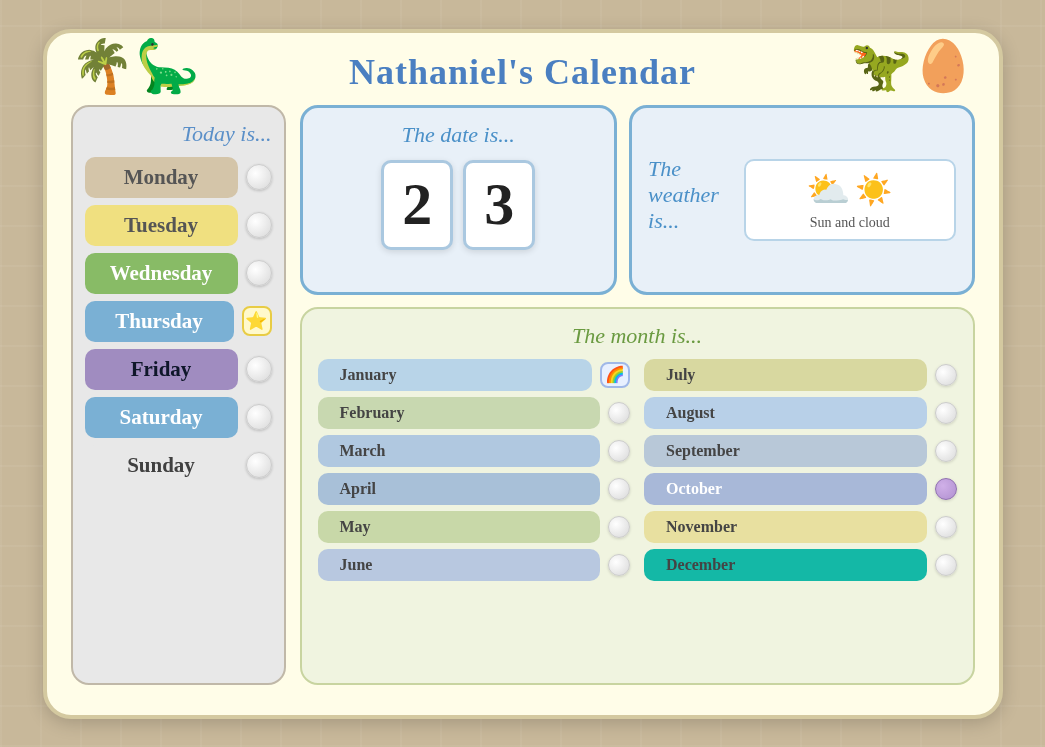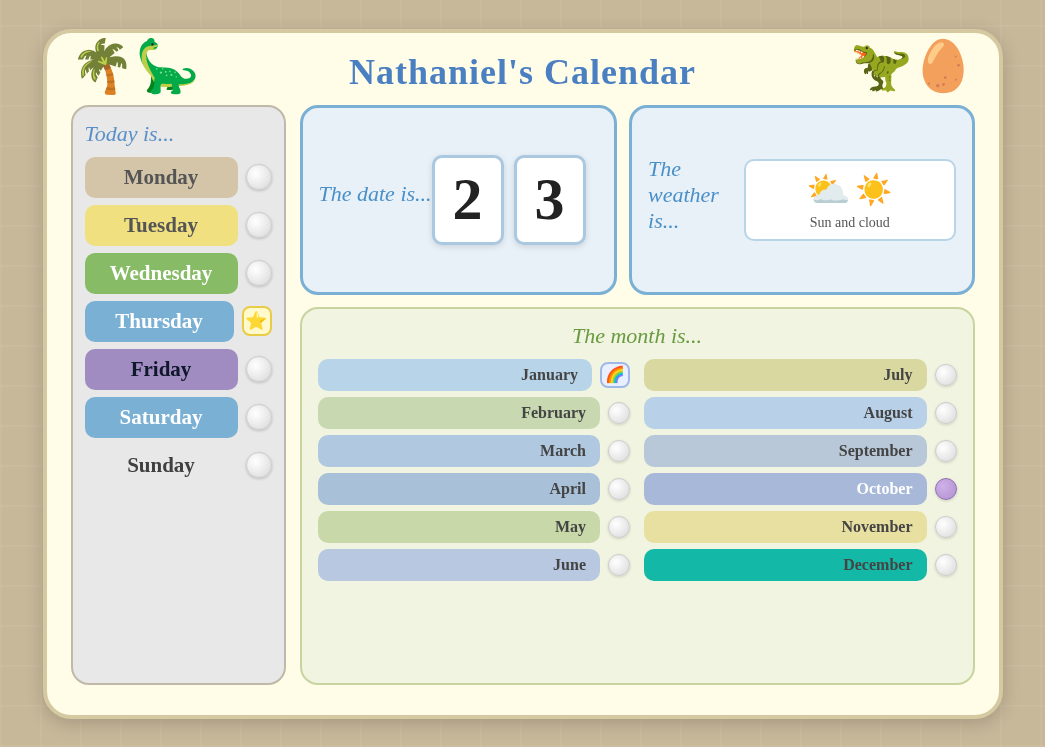--- a/index.html
+++ b/index.html
@@ -78,21 +78,21 @@
       border-radius: 18px;
       border: 2px solid #c0b8a8;
       padding: 14px 12px;
       display: flex;
       flex-direction: column;
       gap: 0;
     }
     .days-panel-title {
       font-size: 22px;
       color: #5a8fc8;
-      text-align: left;
+      text-align: right;
       margin-bottom: 10px;
       font-style: italic;
     }
     .day-row {
       display: flex;
       align-items: center;
       margin-bottom: 7px;
       gap: 8px;
     }
     .day-label {
@@ -150,21 +150,21 @@
     }
 
     
     .date-panel {
       flex: 1;
       background: #e8f0f8;
       border-radius: 18px;
       border: 3px solid #7ab0d4;
       padding: 14px 16px;
       display: flex;
-      flex-direction: row;
+      flex-direction: column;
       align-items: center;
     }
     .date-panel-title {
       font-size: 22px;
       color: #4a90c8;
       font-style: italic;
       margin-bottom: 12px;
     }
     .date-numbers {
       display: flex;
@@ -249,25 +249,25 @@
       flex-direction: column;
       gap: 6px;
     }
     .month-row {
       display: flex;
       align-items: center;
       gap: 8px;
     }
     .month-label {
       flex: 1;
-      padding: 7px 14px;
+      padding: 7px 22px;
       border-radius: 10px;
       font-size: 16px;
       font-weight: 600;
-      text-align: right;
+      text-align: left;
       color: #444;
     }
     .month-jan { background: #b8d4e8; }
     .month-feb { background: #c8d8b0; }
     .month-mar { background: #b0c8e0; }
     .month-apr { background: #a8c0d8; }
     .month-may { background: #c8d8a8; }
     .month-jun { background: #b8c8e0; }
     .month-jul { background: #d8d8a0; }
     .month-aug { background: #b8d0e8; }

